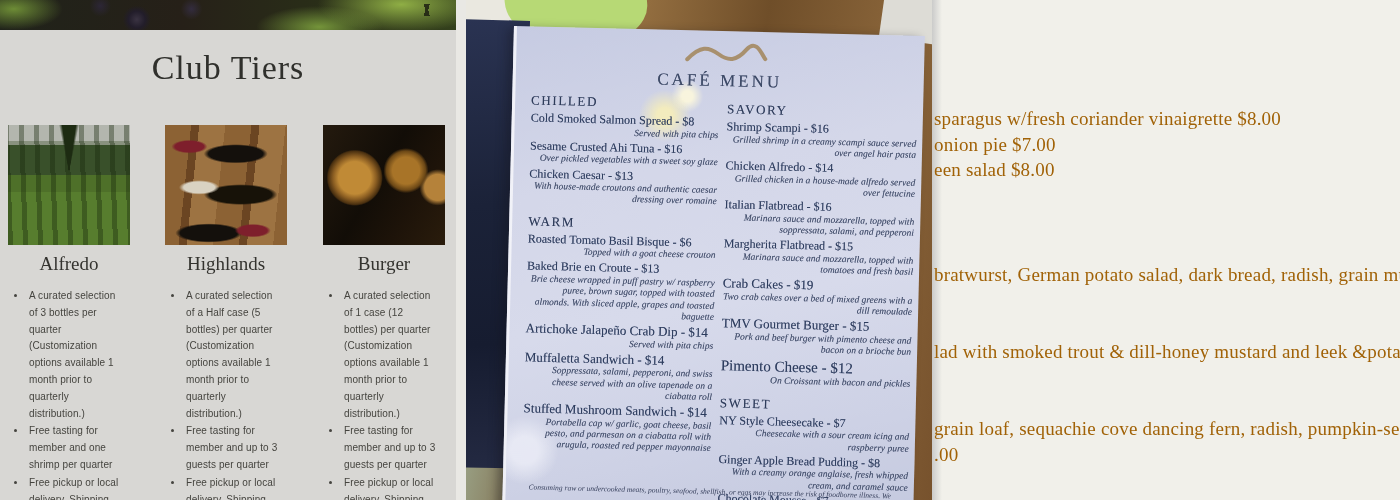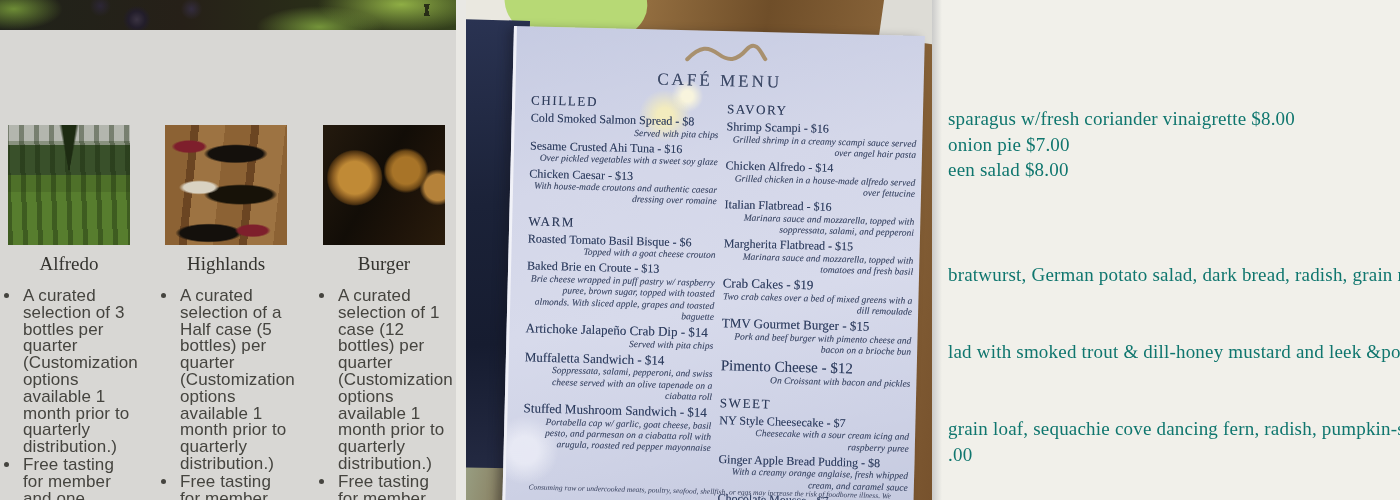--- a/index.html
+++ b/index.html
@@ -37,21 +37,21 @@
       radial-gradient(ellipse 24px 9px at 72% 88%, #7e1f2c 0 60%, rgba(0,0,0,0) 75%),
       radial-gradient(ellipse 42px 12px at 36% 90%, #14100c 0 68%, rgba(0,0,0,0) 80%),
       repeating-linear-gradient(96deg, #8c6234 0 26px, #6b4522 26px 34px, #9d7342 34px 60px);}
   .barrels{background:
       radial-gradient(circle 36px at 26% 44%, #c08a36 0 45%, #8a5d22 60%, #4a3010 74%, rgba(0,0,0,0) 78%),
       radial-gradient(circle 30px at 68% 38%, #a87428 0 45%, #6b4716 65%, rgba(0,0,0,0) 75%),
       radial-gradient(circle 26px at 94% 52%, #b5823a 0 50%, rgba(0,0,0,0) 70%),
       linear-gradient(120deg,#241a0e,#120d07 45%,#1d1309 70%,#2a1c0c);}
   .tier-name{margin:8px 0 0;text-align:center;font:400 19px "Liberation Serif",serif;color:#34332f;font-weight:400;}
   .tier ul{margin:13px 0 0;padding:0 0 0 13px;list-style:disc;}
-  .tier li{font-size:17px;line-height:16.8px;color:#45443f;letter-spacing:.1px;padding-left:2px;margin:0 0 1px;}
+  .tier li{font-size:10px;line-height:16.8px;color:#45443f;letter-spacing:.1px;padding-left:2px;margin:0 6px 1px;}
 
   
   .center-panel{position:absolute;left:466px;top:0;width:466px;height:500px;overflow:hidden;
     background:linear-gradient(100deg,#7f5c33,#9a7444 28%,#6f4e29 55%,#8a653a 80%,#77522d);}
   .paper-tl{position:absolute;left:-8px;top:-10px;width:76px;height:42px;background:#eae8e0;transform:rotate(-6deg);}
   .paper-tr{position:absolute;left:416px;top:-8px;width:72px;height:50px;background:#dddcd6;transform:rotate(8deg);}
   .green-paper{position:absolute;left:40px;top:-12px;width:142px;height:60px;background:#b7d975;
     transform:rotate(-4deg);border-radius:0 0 46% 62% / 0 0 70% 92%;}
   .navy-cover{position:absolute;left:-8px;top:20px;width:66px;height:462px;transform:rotate(1.5deg);
     background:linear-gradient(175deg,#2a3352,#1b2238 40%,#161c30 70%,#252b44);}
@@ -79,34 +79,35 @@
   .mi-name.md{font-size:13px;line-height:15.5px;}
   .mi-name.lg{font-size:15px;line-height:18px;}
   .mi-desc{font:italic 400 9.5px/11.3px "Liberation Serif",serif;color:#424e6a;text-align:right;margin:0 0 2px;}
   .disclaimer{position:absolute;left:6px;top:456px;width:396px;text-align:center;
     font:italic 400 7.5px/9px "Liberation Serif",serif;color:#39425e;}
 
   
   .right-panel{position:absolute;left:932px;top:0;width:468px;height:500px;background:#f1f0ea;overflow:hidden;}
   .right-panel .edge-shadow{position:absolute;left:0;top:0;width:10px;height:500px;
     background:linear-gradient(90deg,rgba(50,55,75,.20),rgba(0,0,0,0));}
-  .rline{position:absolute;left:16px;white-space:nowrap;
-    font:400 19px "Liberation Serif",serif;color:#0f766e;letter-spacing:.2px;}
+  .rline{position:absolute;left:2px;white-space:nowrap;
+    font:400 19px "Liberation Serif",serif;color:#a16207;letter-spacing:.2px;}
   .rl-0{top:108px}.rl-1{top:134px}.rl-2{top:159px}.rl-3{top:238px}
   .rl-4{top:264px}.rl-5{top:341px}.rl-6{top:418px}.rl-7{top:444px}
 </style>
 </head>
 <body>
 
 <div id="root">
 
   <div class="left-panel">
     <div class="grape-banner">
       <span class="watermark"></span>
     </div>
+    <h1 class="club-title">Club Tiers</h1>
 
     <div class="tier tier-1">
       <div class="tier-img vineyard"></div>
       <h2 class="tier-name">Alfredo</h2>
       <ul>
         <li>A curated selection of 3 bottles per quarter (Customization options available 1 month prior to quarterly distribution.)</li>
         <li>Free tasting for member and one shrimp per quarter</li>
         <li>Free pickup or local delivery. Shipping available on request.</li>
 
       </ul>

